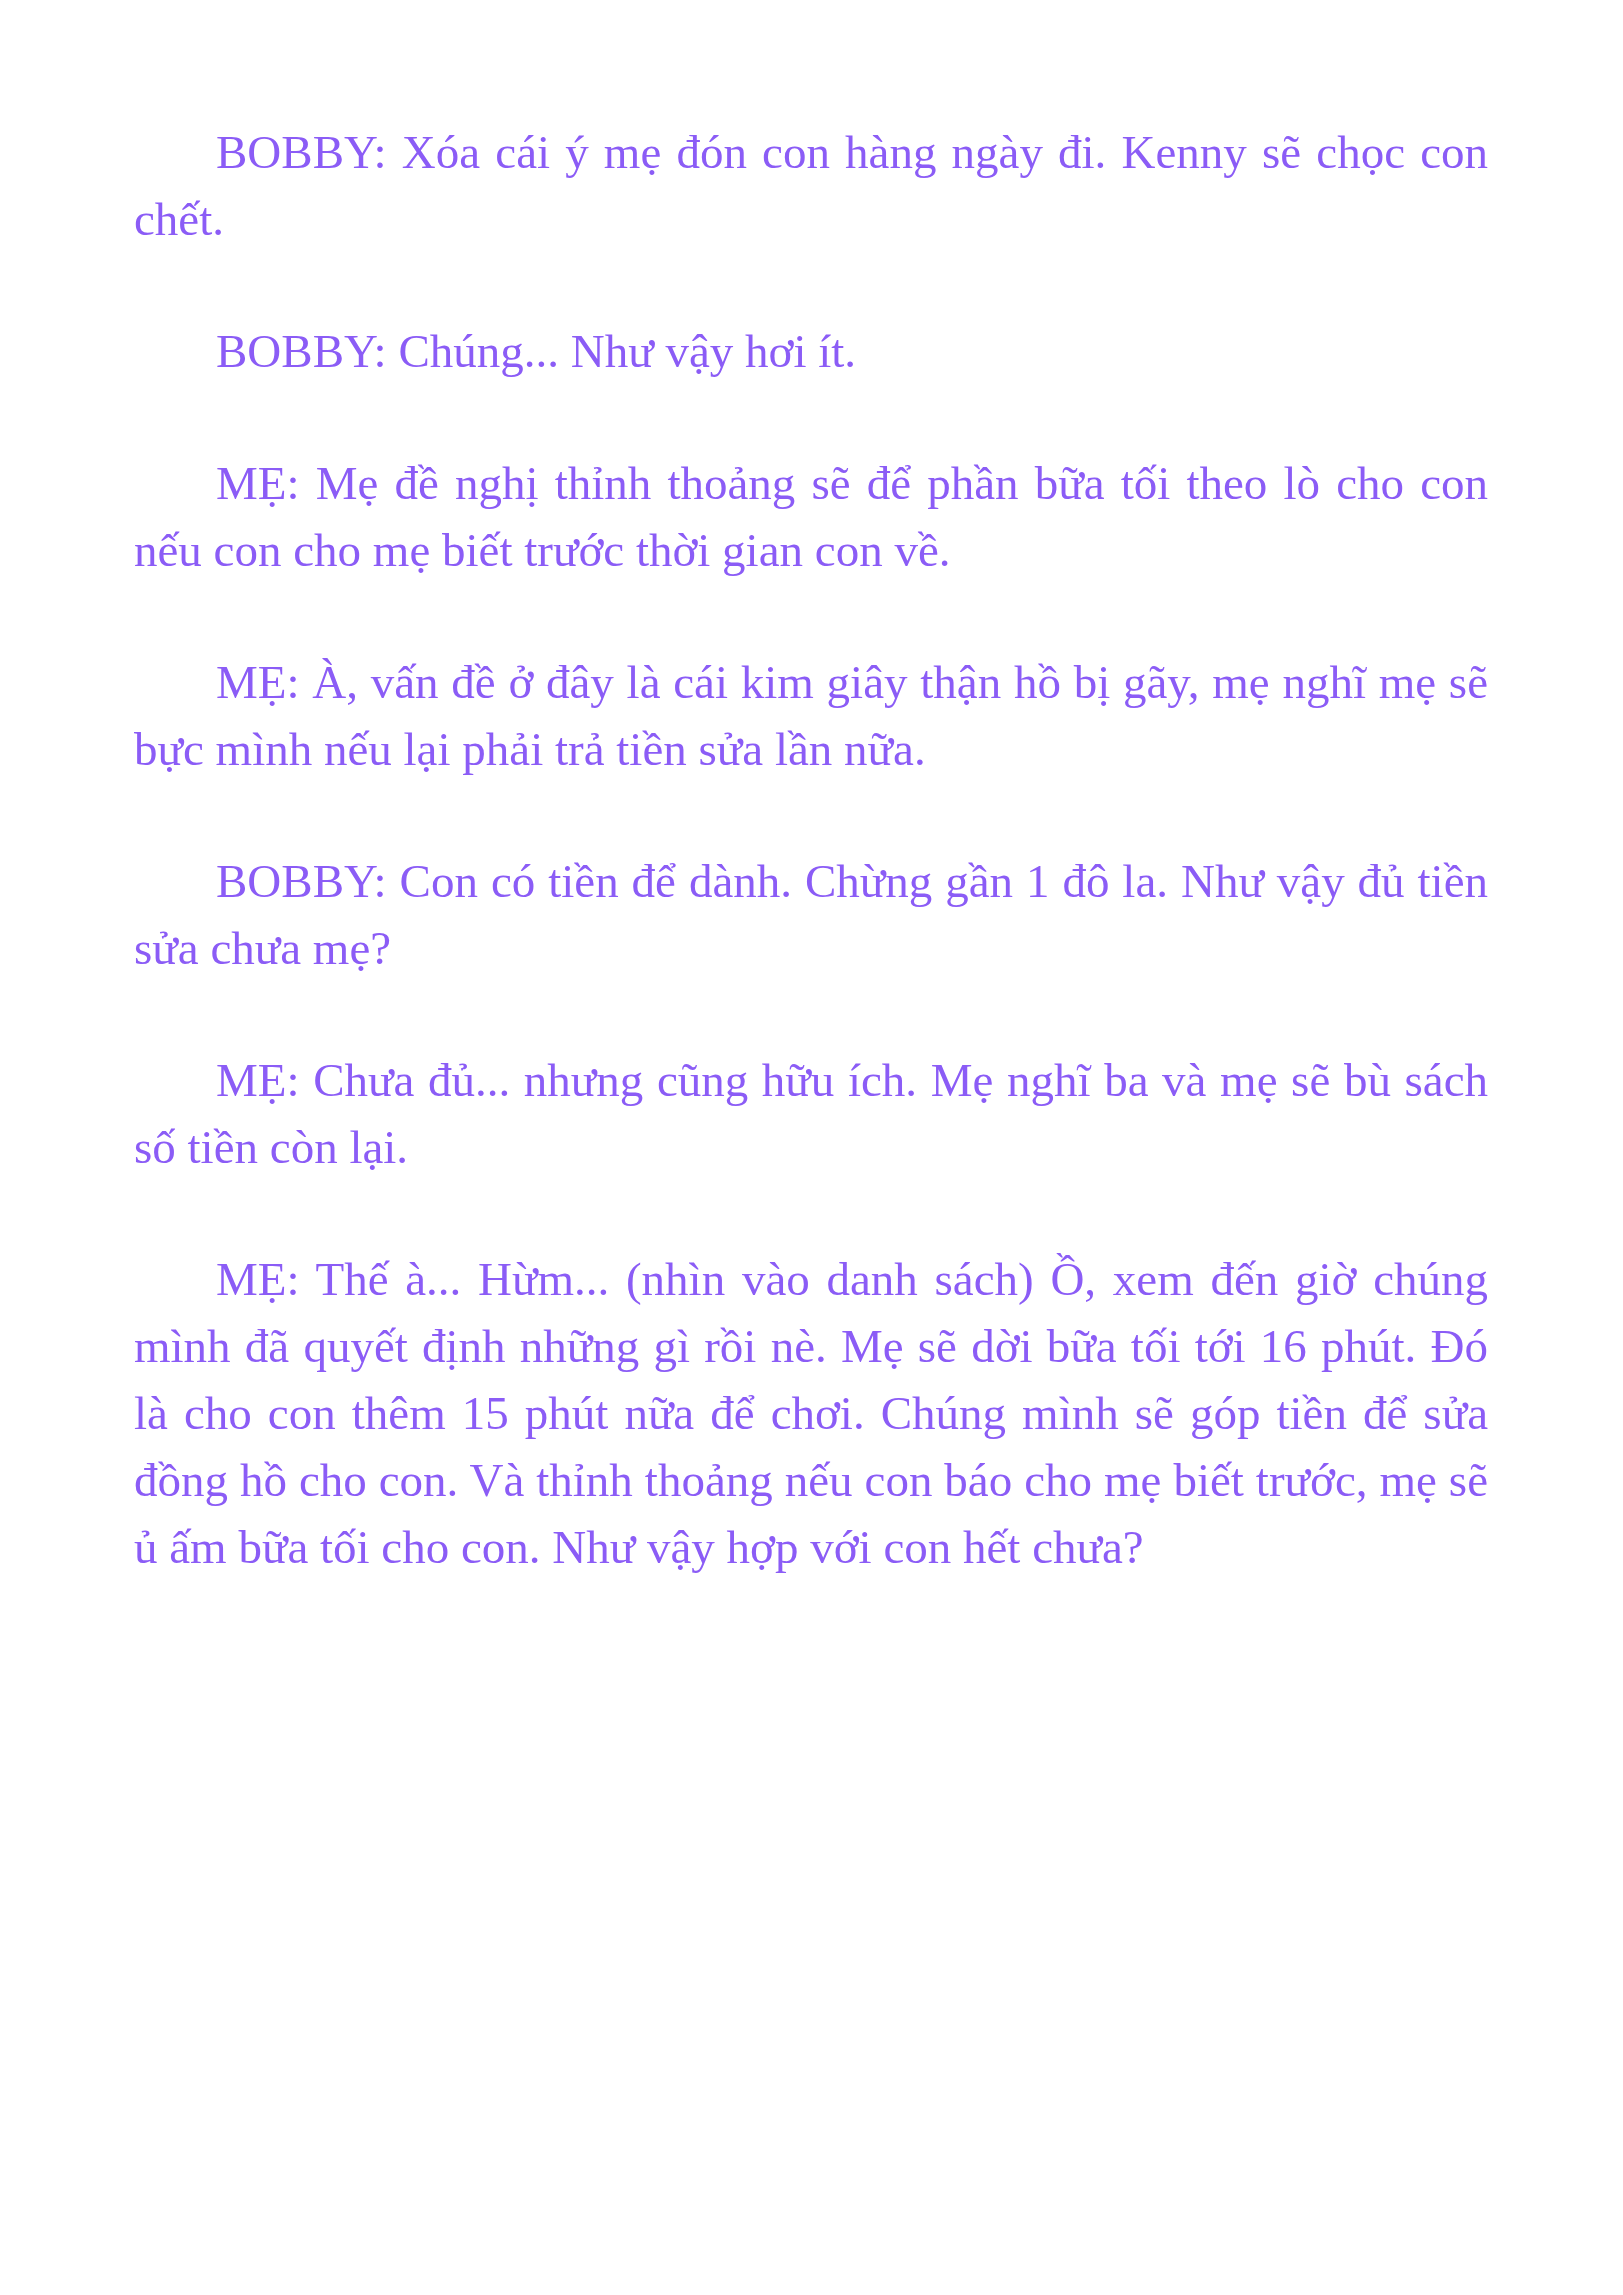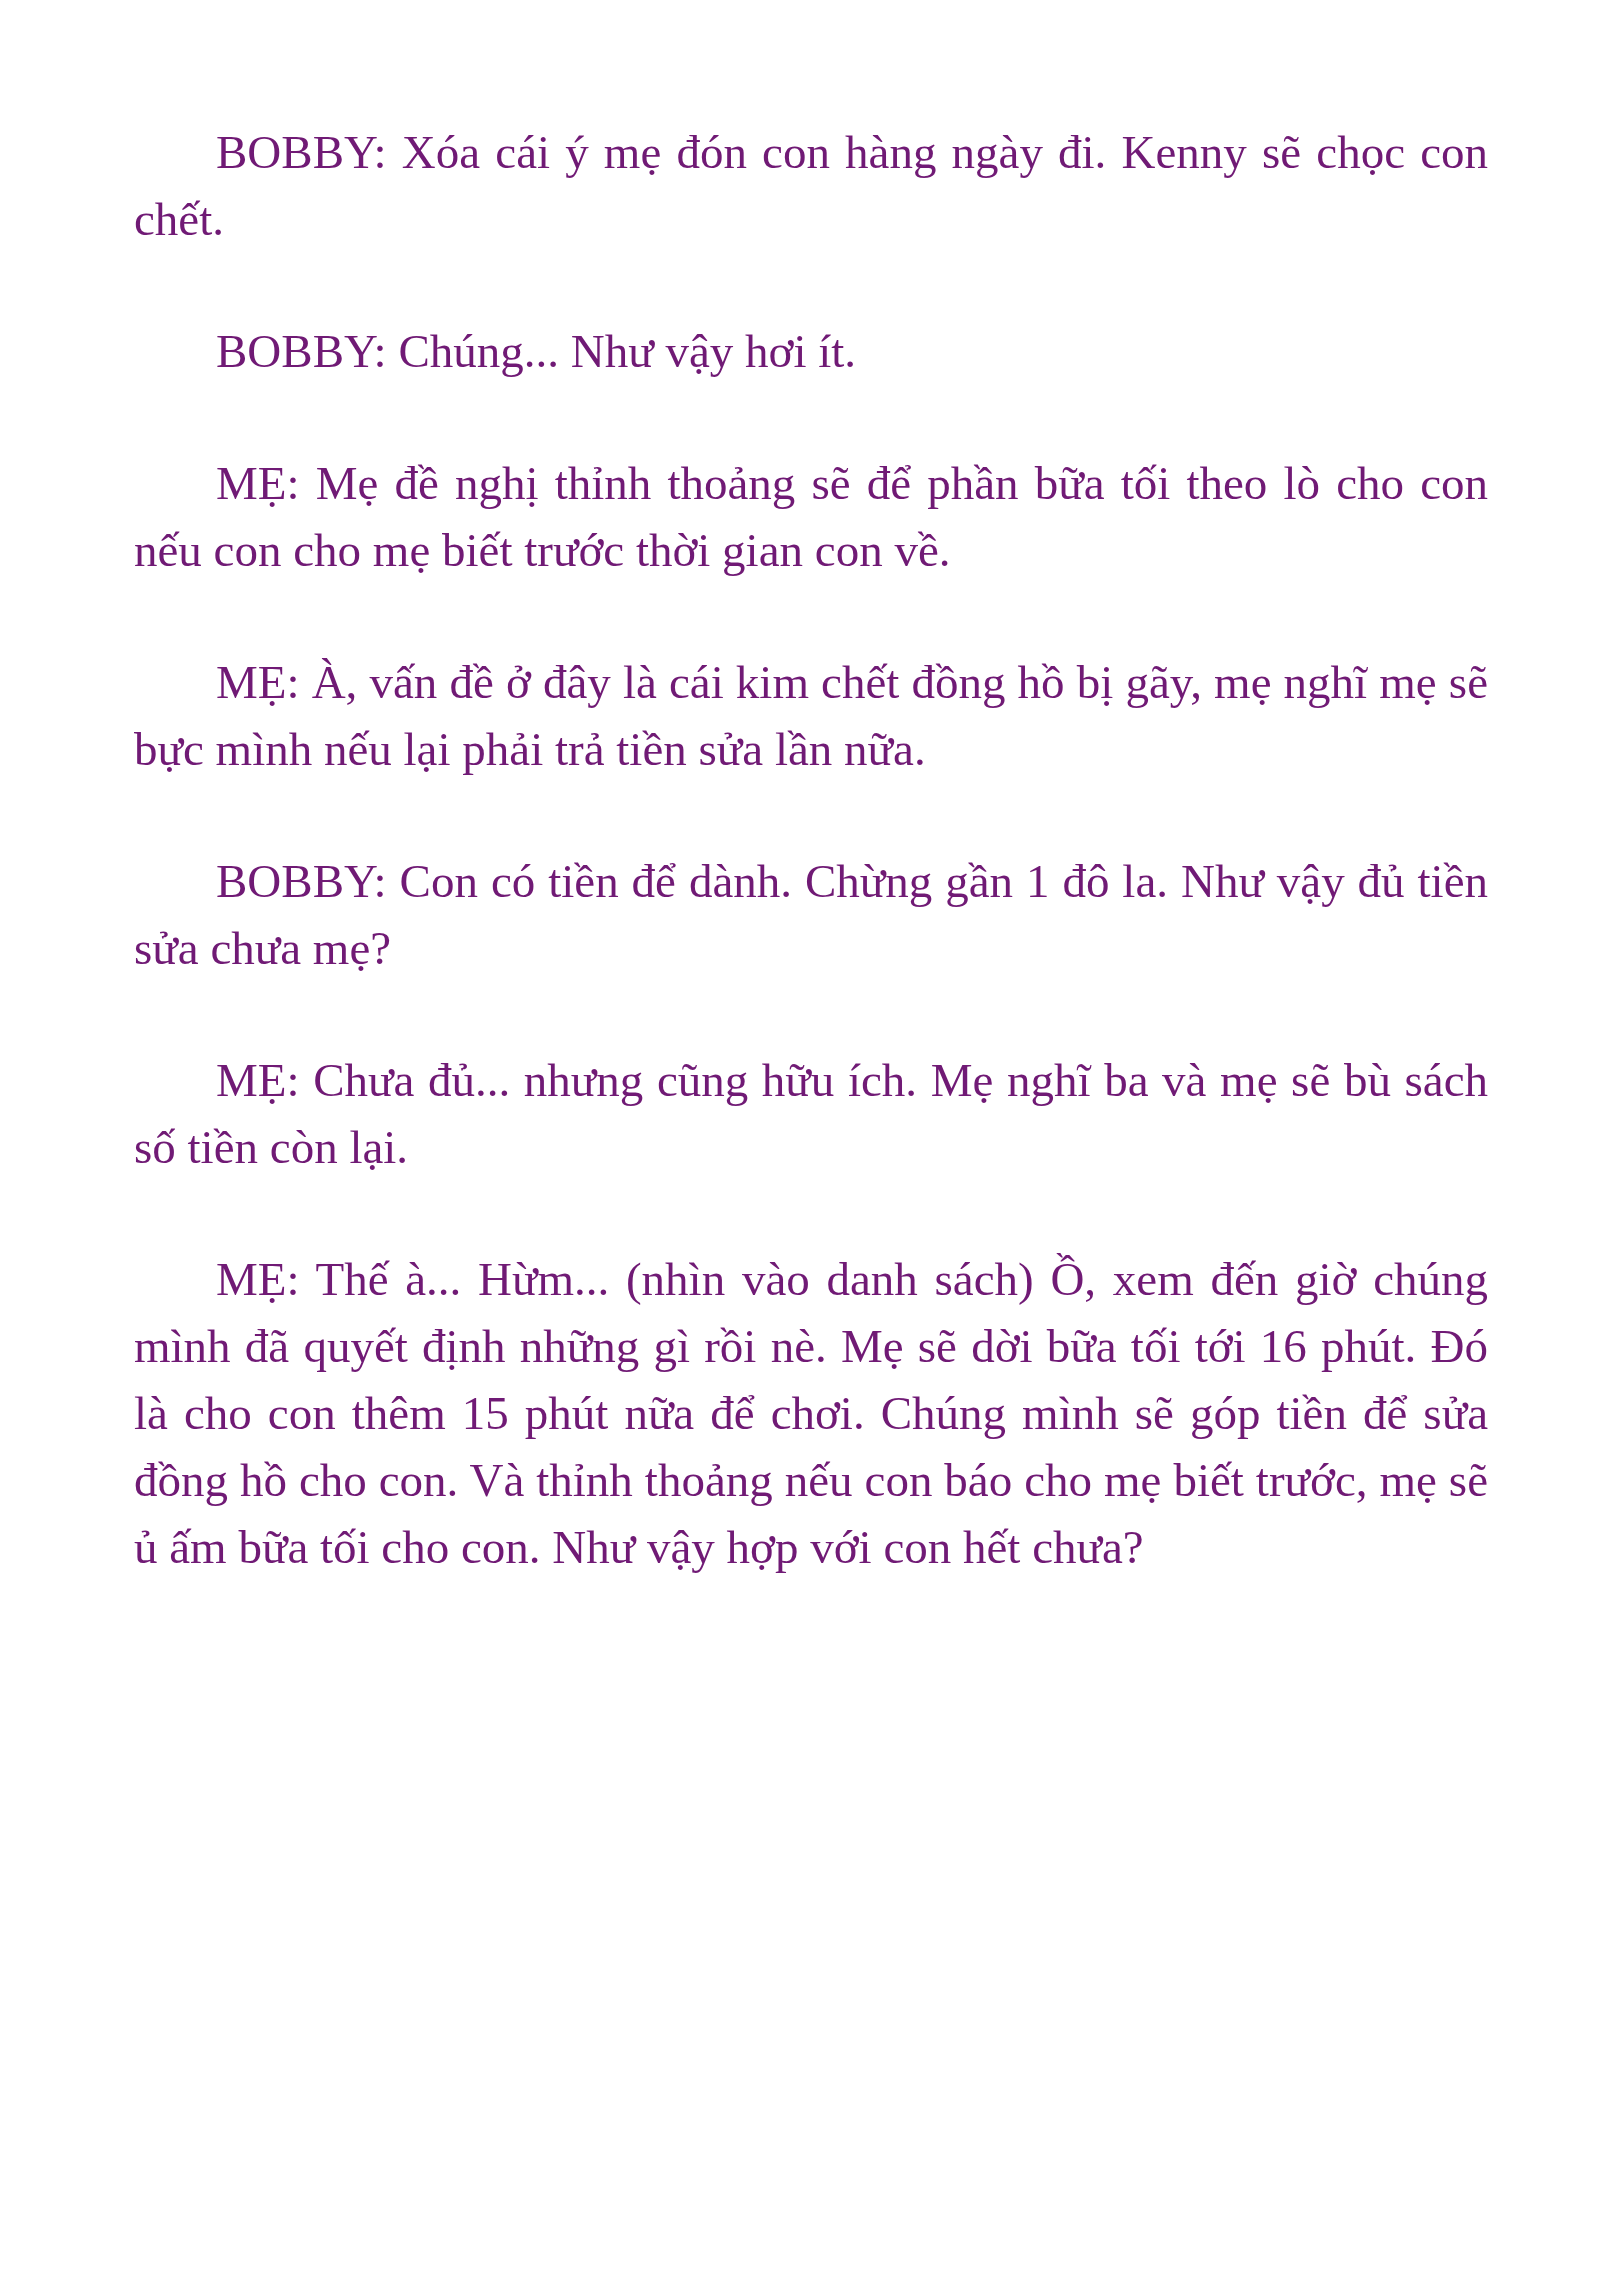--- a/index.html
+++ b/index.html
@@ -28,23 +28,23 @@
     margin: 0 0 65px 0;
     text-indent: 82px;
     text-align: justify;
     text-justify: inter-word;
   }
 </style>
 </head>
 <body>
 
 <div class="page" style="background: rgb(255, 255, 255);">
-  <main class="text-block" style="color: #701a75;">
+  <main class="text-block" style="color: #8b5cf6;">
       <p class="dialogue">BOBBY: Xóa cái ý mẹ đón con hàng ngày đi. Kenny sẽ chọc con chết.</p>
       <p class="dialogue">BOBBY: Chúng... Như vậy hơi ít.</p>
       <p class="dialogue">MẸ: Mẹ đề nghị thỉnh thoảng sẽ để phần bữa tối theo lò cho con nếu con cho mẹ biết trước thời gian con về.</p>
-      <p class="dialogue">MẸ: À, vấn đề ở đây là cái kim chết đồng hồ bị gãy, mẹ nghĩ mẹ sẽ bực mình nếu lại phải trả tiền sửa lần nữa.</p>
+      <p class="dialogue">MẸ: À, vấn đề ở đây là cái kim giây thận hồ bị gãy, mẹ nghĩ mẹ sẽ bực mình nếu lại phải trả tiền sửa lần nữa.</p>
       <p class="dialogue">BOBBY: Con có tiền để dành. Chừng gần 1 đô la. Như vậy đủ tiền sửa chưa mẹ?</p>
       <p class="dialogue">MẸ: Chưa đủ... nhưng cũng hữu ích. Mẹ nghĩ ba và mẹ sẽ bù sách số tiền còn lại.</p>
       <p class="dialogue">MẸ: Thế à... Hừm... (nhìn vào danh sách) Ồ, xem đến giờ chúng mình đã quyết định những gì rồi nè. Mẹ sẽ dời bữa tối tới 16 phút. Đó là cho con thêm 15 phút nữa để chơi. Chúng mình sẽ góp tiền để sửa đồng hồ cho con. Và thỉnh thoảng nếu con báo cho mẹ biết trước, mẹ sẽ ủ ấm bữa tối cho con. Như vậy hợp với con hết chưa?</p>
     </main>
 </div>
 
 
 </body></html>

